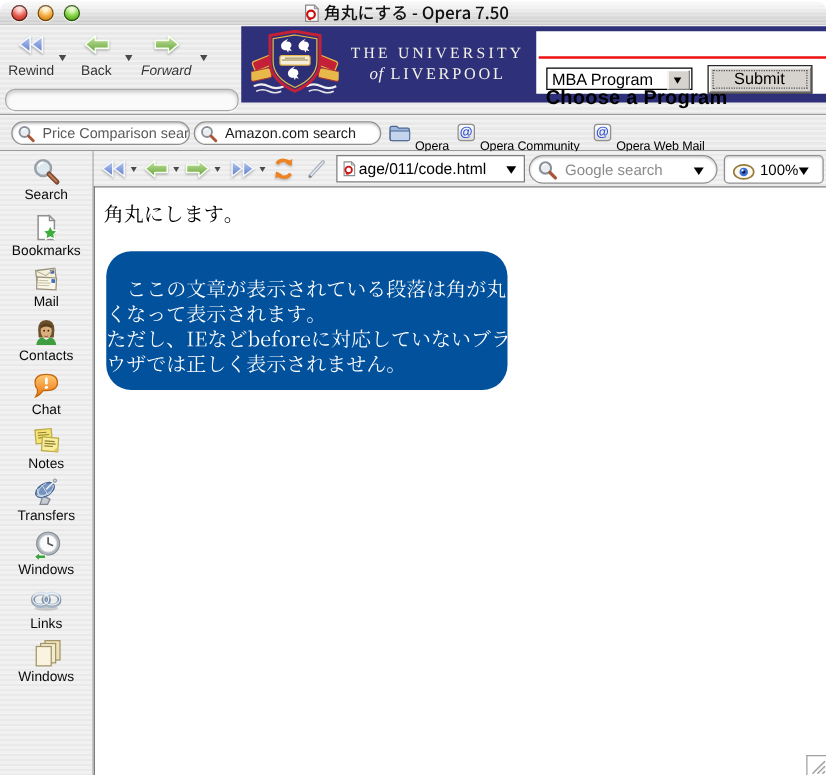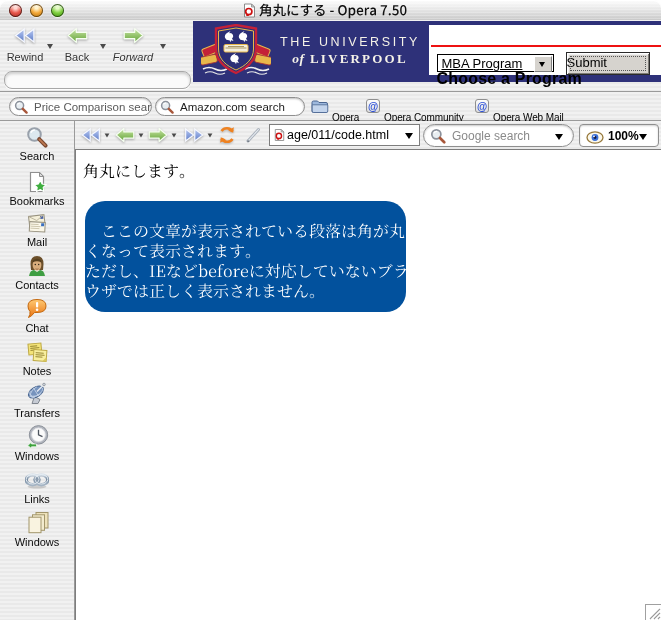--- a/index.html
+++ b/index.html
@@ -33,39 +33,39 @@
   .navbtn .lbl{position:absolute;top:24px;left:50%;transform:translateX(-50%);white-space:nowrap;
     text-shadow:0 1px 0 rgba(255,255,255,.8);color:#333;}
   .ddtri{position:absolute;width:0;height:0;border-left:3.5px solid transparent;
     border-right:3.5px solid transparent;border-top:5px solid #4a4a4a;}
   #progresswell{left:4px;top:51px;width:185px;height:16px;border-radius:8px;
     background:#fafafa;border:1px solid #a8a8a8;
     box-shadow:inset 0 2px 3px rgba(0,0,0,.18), 0 1px 0 rgba(255,255,255,.9);}
   
   #banner{left:193px;top:1px;width:468px;height:61px;background:#2e3179;}
   #uol-line1{position:absolute;left:85px;top:14px;width:144px;text-align:center;
-    font-family:Liberation Sans, sans-serif;font-size:12.5px;letter-spacing:2.6px;
+    font-family:Liberation Serif, serif;font-size:12.5px;letter-spacing:2.6px;
     color:#f5f2e8;white-space:nowrap;}
   #uol-line2{position:absolute;left:85px;top:30px;width:144px;text-align:center;
     font-family:"Liberation Serif","DejaVu Serif",serif;font-size:13px;letter-spacing:2.2px;
-    color:#f5f2e8;white-space:nowrap;font-weight:bold;}
+    color:#f5f2e8;white-space:nowrap;}
   #uol-line2 .of{font-style:italic;text-transform:none;letter-spacing:.5px;font-size:13.5px;}
   #bannerform{position:absolute;left:235.5px;top:4px;width:232.5px;height:50px;background:#ffffff;}
   #choose{position:absolute;left:8px;top:1px;font-size:16px;font-weight:bold;color:#000;
     font-family:"Liberation Sans","DejaVu Sans",sans-serif;letter-spacing:.2px;white-space:nowrap;margin-top:44px;}
   #redline{position:absolute;left:2px;top:20px;width:231px;height:2px;background:#ee1111;}
   #mba-select{position:absolute;left:8px;top:29px;width:117px;height:18px;background:#fff;
     border:1px solid #000;box-sizing:border-box;}
-  #mba-select .val{position:absolute;left:4px;top:1px;font-size:13px;color:#000;white-space:nowrap;text-decoration:underline;}
+  #mba-select .val{position:absolute;left:4px;top:1px;font-size:13px;color:#000;white-space:nowrap;}
   #mba-arrowbtn{position:absolute;right:1px;top:1px;width:16px;height:14px;background:#d6d3ce;
     border:1px solid #808080;border-top-color:#fff;border-left-color:#fff;}
   #mba-arrowbtn .ddtri{left:4px;top:5px;border-top-color:#000;}
   #submit-btn{position:absolute;left:137px;top:27px;width:82px;height:21px;background:#d6d3ce;
     border:1px solid #2a2a2a;box-shadow:inset 1px 1px 0 #ffffff, inset -1px -1px 0 #7e7b76, inset 2px 2px 0 #efefef;
-    font-size:13px;color:#000;line-height:20px;
+    font-size:13px;color:#000;text-align:center;line-height:20px;
     font-family:"Liberation Sans","DejaVu Sans",sans-serif;}
   #submit-btn .focusring{position:absolute;left:3px;top:3px;right:3px;bottom:3px;
     border:1px dotted #555;}
   
   .pill{position:absolute;top:5px;height:19px;border-radius:10px;background:#fff;
     border:1px solid #8f8f8f;box-sizing:border-box;
     box-shadow:inset 0 1px 2px rgba(0,0,0,.25);}
   .pill .ph{position:absolute;left:24px;top:2.5px;font-size:11.5px;white-space:nowrap;overflow:hidden;}
   .rowbtn-label{position:absolute;top:20px;font-size:10px;letter-spacing:-0.1px;color:#000;white-space:nowrap;}
   .at-icon{position:absolute;top:6.5px;width:14px;height:14px;background:linear-gradient(180deg,#fdfdfd,#dcdcdc);
@@ -83,21 +83,21 @@
   #addrfield .ddtri{right:6px;top:8px;border-top-color:#000;border-top-width:6px;
     border-left-width:4.5px;border-right-width:4.5px;}
   #googlepill{position:absolute;left:348px;top:2.5px;width:151px;height:23px;border-radius:12px;
     background:#fff;border:1px solid #8f8f8f;box-sizing:border-box;
     box-shadow:inset 0 1px 2px rgba(0,0,0,.22);}
   #googlepill .ph{position:absolute;left:28px;top:4px;font-size:12px;color:#8a8a8a;white-space:nowrap;}
   #googlepill .ddtri{right:10px;top:9px;border-top-color:#000;border-top-width:6px;
     border-left-width:4.5px;border-right-width:4.5px;}
   #zoombox{position:absolute;left:504px;top:2.5px;width:80px;height:23px;border-radius:4px;
     background:#fff;border:1px solid #8f8f8f;box-sizing:border-box;
-    box-shadow:inset 0 1px 2px rgba(0,0,0,.18);font-weight:bold;}
+    box-shadow:inset 0 1px 2px rgba(0,0,0,.18);}
   #zoombox .val{position:absolute;left:28px;top:4px;font-size:12px;color:#000;}
   #zoombox .ddtri{right:11px;top:9px;border-top-color:#000;border-top-width:6px;
     border-left-width:4.5px;border-right-width:4.5px;}
   
   #roundedbox{position:absolute;left:9px;top:51px;width:321px;height:111px;border-radius:20px;
     background:#02519d;}
   
   #grip{left:645px;top:604px;width:16px;height:16px;background:#fff;
     border-left:1px solid #a0a0a0;border-top:1px solid #a0a0a0;box-sizing:border-box;}
   svg{display:block;}

